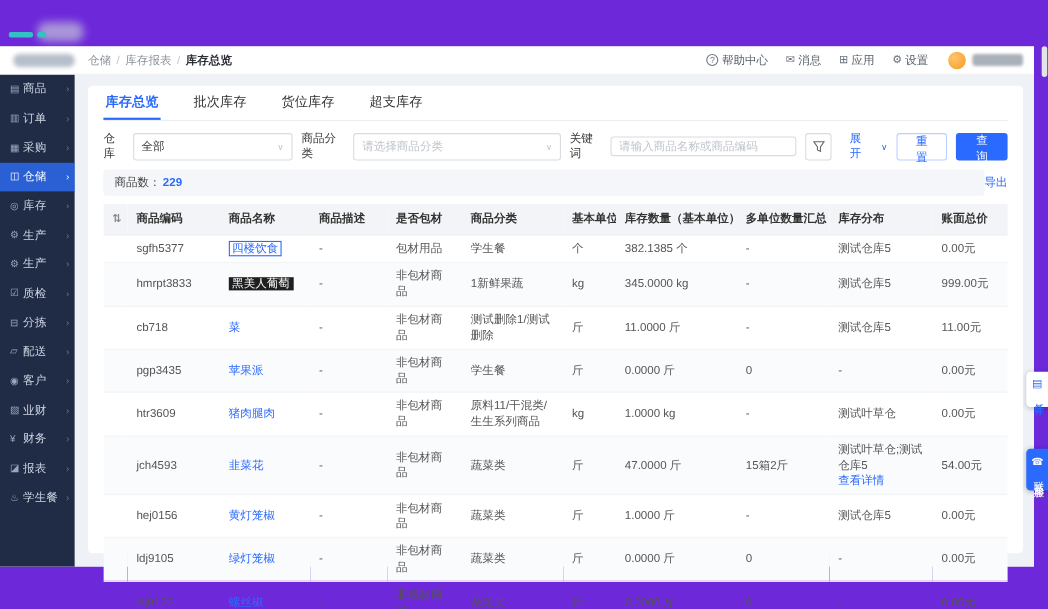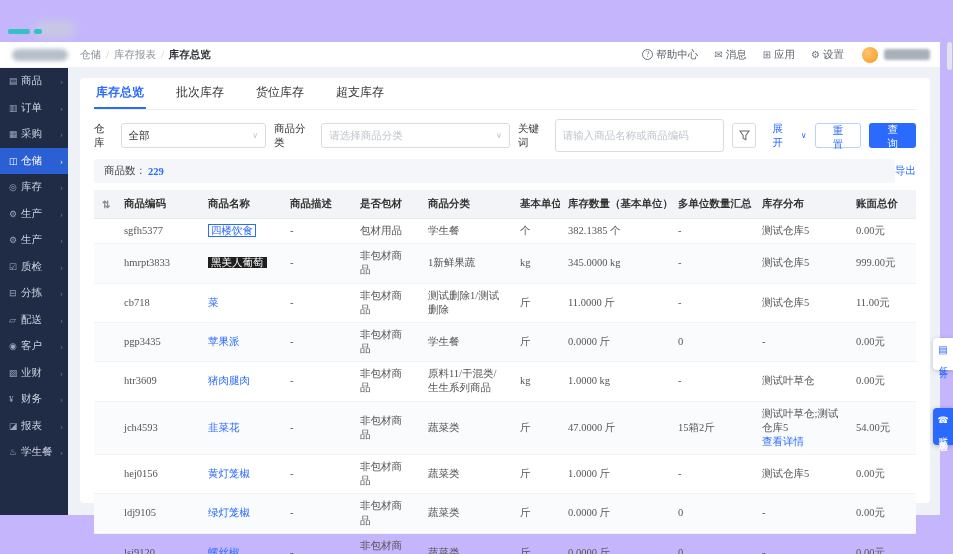--- a/index.html
+++ b/index.html
@@ -1,18 +1,18 @@
 <!DOCTYPE html>
 <html><head>
 <meta charset="utf-8">
 <style>
   * { margin:0; padding:0; box-sizing:border-box; }
   html,body { width:953px; height:554px; background:#fff; overflow:hidden;
     font-family:"Liberation Sans","DejaVu Sans",sans-serif; }
-  .page { position:relative; width:953px; height:554px; background:#c4b5fd;font-family:Liberation Serif, serif; }
+  .page { position:relative; width:953px; height:554px; background:#6d28d9; }
 
   
   .logo-mark1 { position:absolute; left:8px; top:29px; width:22px; height:5px; background:#35c1c4; border-radius:2px; }
   .logo-mark2 { position:absolute; left:34px; top:29px; width:8px; height:5px; background:#35c1c4; border-radius:2px; }
   .logo-blob  { position:absolute; left:34px; top:20px; width:42px; height:18px; background:#c9d1d8; border-radius:8px; filter:blur(4px); opacity:.65; }
   .page-scrollbar { position:absolute; right:1px; top:42px; width:5px; height:28px; background:#e1e5ea; border-radius:3px; }
 
   .app { position:absolute; left:0; top:42px; width:940px; height:473px; background:#fff; display:flex; flex-direction:column; }
 
   
@@ -57,21 +57,21 @@
   .tab { font-size:12px; color:#333; display:flex; align-items:center; border-bottom:2px solid transparent; cursor:pointer; padding:0 2px; }
   .tab.active { color:#2a6aff; font-weight:bold; border-bottom-color:#2a6aff; }
 
   .filter-row { display:flex; align-items:center; gap:8px; padding:9px 0 7px; font-size:10.5px; color:#333;justify-content:center; }
   .f-group { display:flex; align-items:center; gap:6px; }
   .f-select { height:25px; border:1px solid #d9dce3; border-radius:3px; padding:0 7px; display:flex; align-items:center; justify-content:space-between; background:#fff; cursor:pointer; }
   .sel-warehouse { width:148px; }
   .sel-category { width:192px; }
   .placeholder { color:#bfc4cc; }
   .chev { color:#c0c4cc; font-size:8px; margin-left:6px; }
-  .f-input { width:172px; height:33px; border:1px solid #d9dce3; border-radius:3px; padding:0 7px; font-size:10.5px; color:#333; font-family:inherit; }
+  .f-input { width:172px; height:18px; border:1px solid #d9dce3; border-radius:3px; padding:0 7px; font-size:10.5px; color:#333; font-family:inherit; }
   .f-input::placeholder { color:#bfc4cc; }
   .funnel-btn { width:25px; height:25px; border:1px solid #d9dce3; border-radius:3px; background:#fff; display:flex; align-items:center; justify-content:center; cursor:pointer; }
   .f-spacer { flex:1; }
   .expand-link { color:#2a6aff; display:flex; align-items:center; gap:2px; cursor:pointer; }
   .expand-link .chev { color:#2a6aff; }
   .reset-btn { height:25px; padding:0 12px; border:1px solid #bcd0ff; border-radius:3px; background:#fff; color:#2a6aff; font-size:10.5px; cursor:pointer; font-family:inherit; }
   .search-btn { height:25px; padding:0 13px; border:none; border-radius:3px; background:#2a6aff; color:#fff; font-size:10.5px; cursor:pointer; font-family:inherit; }
 
   .summary-row { display:flex; align-items:center; flex:0 0 24px; margin-bottom:7px; font-size:10.5px;text-align:center; }
   .summary-strip { flex:1; height:24px; background:#f4f6f9; border-radius:3px; display:flex; align-items:center; padding:0 10px; color:#444; }

